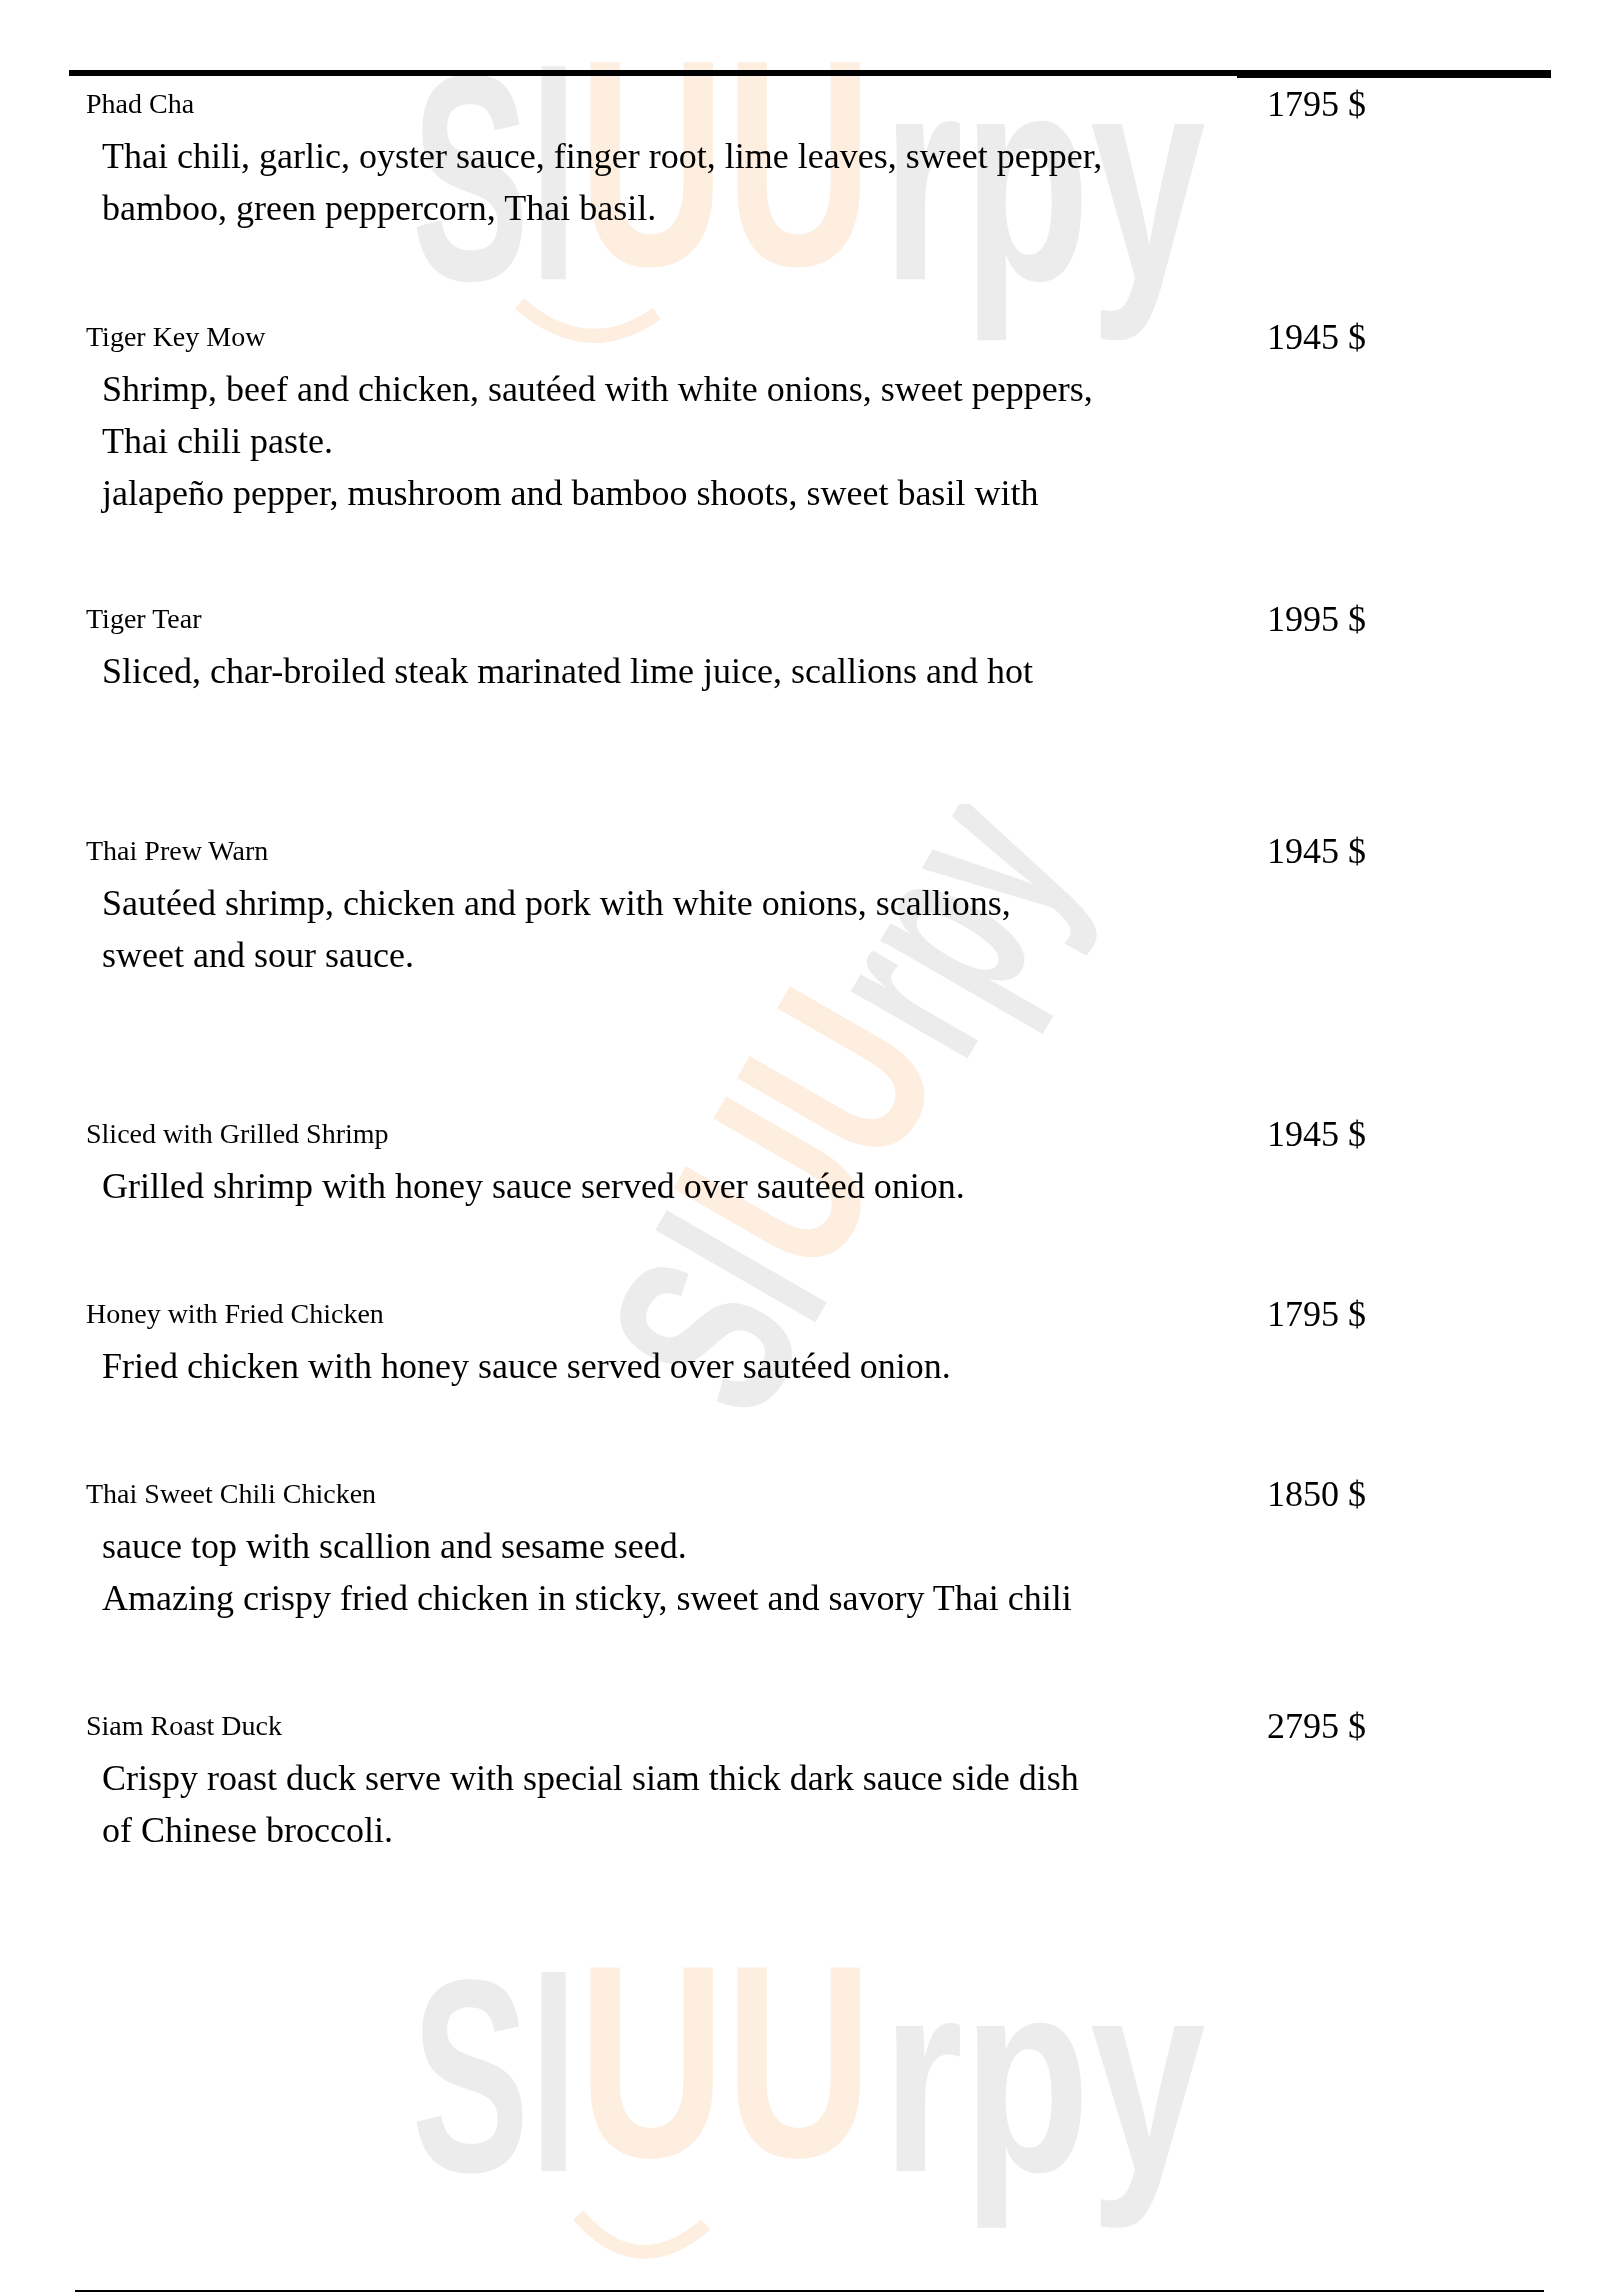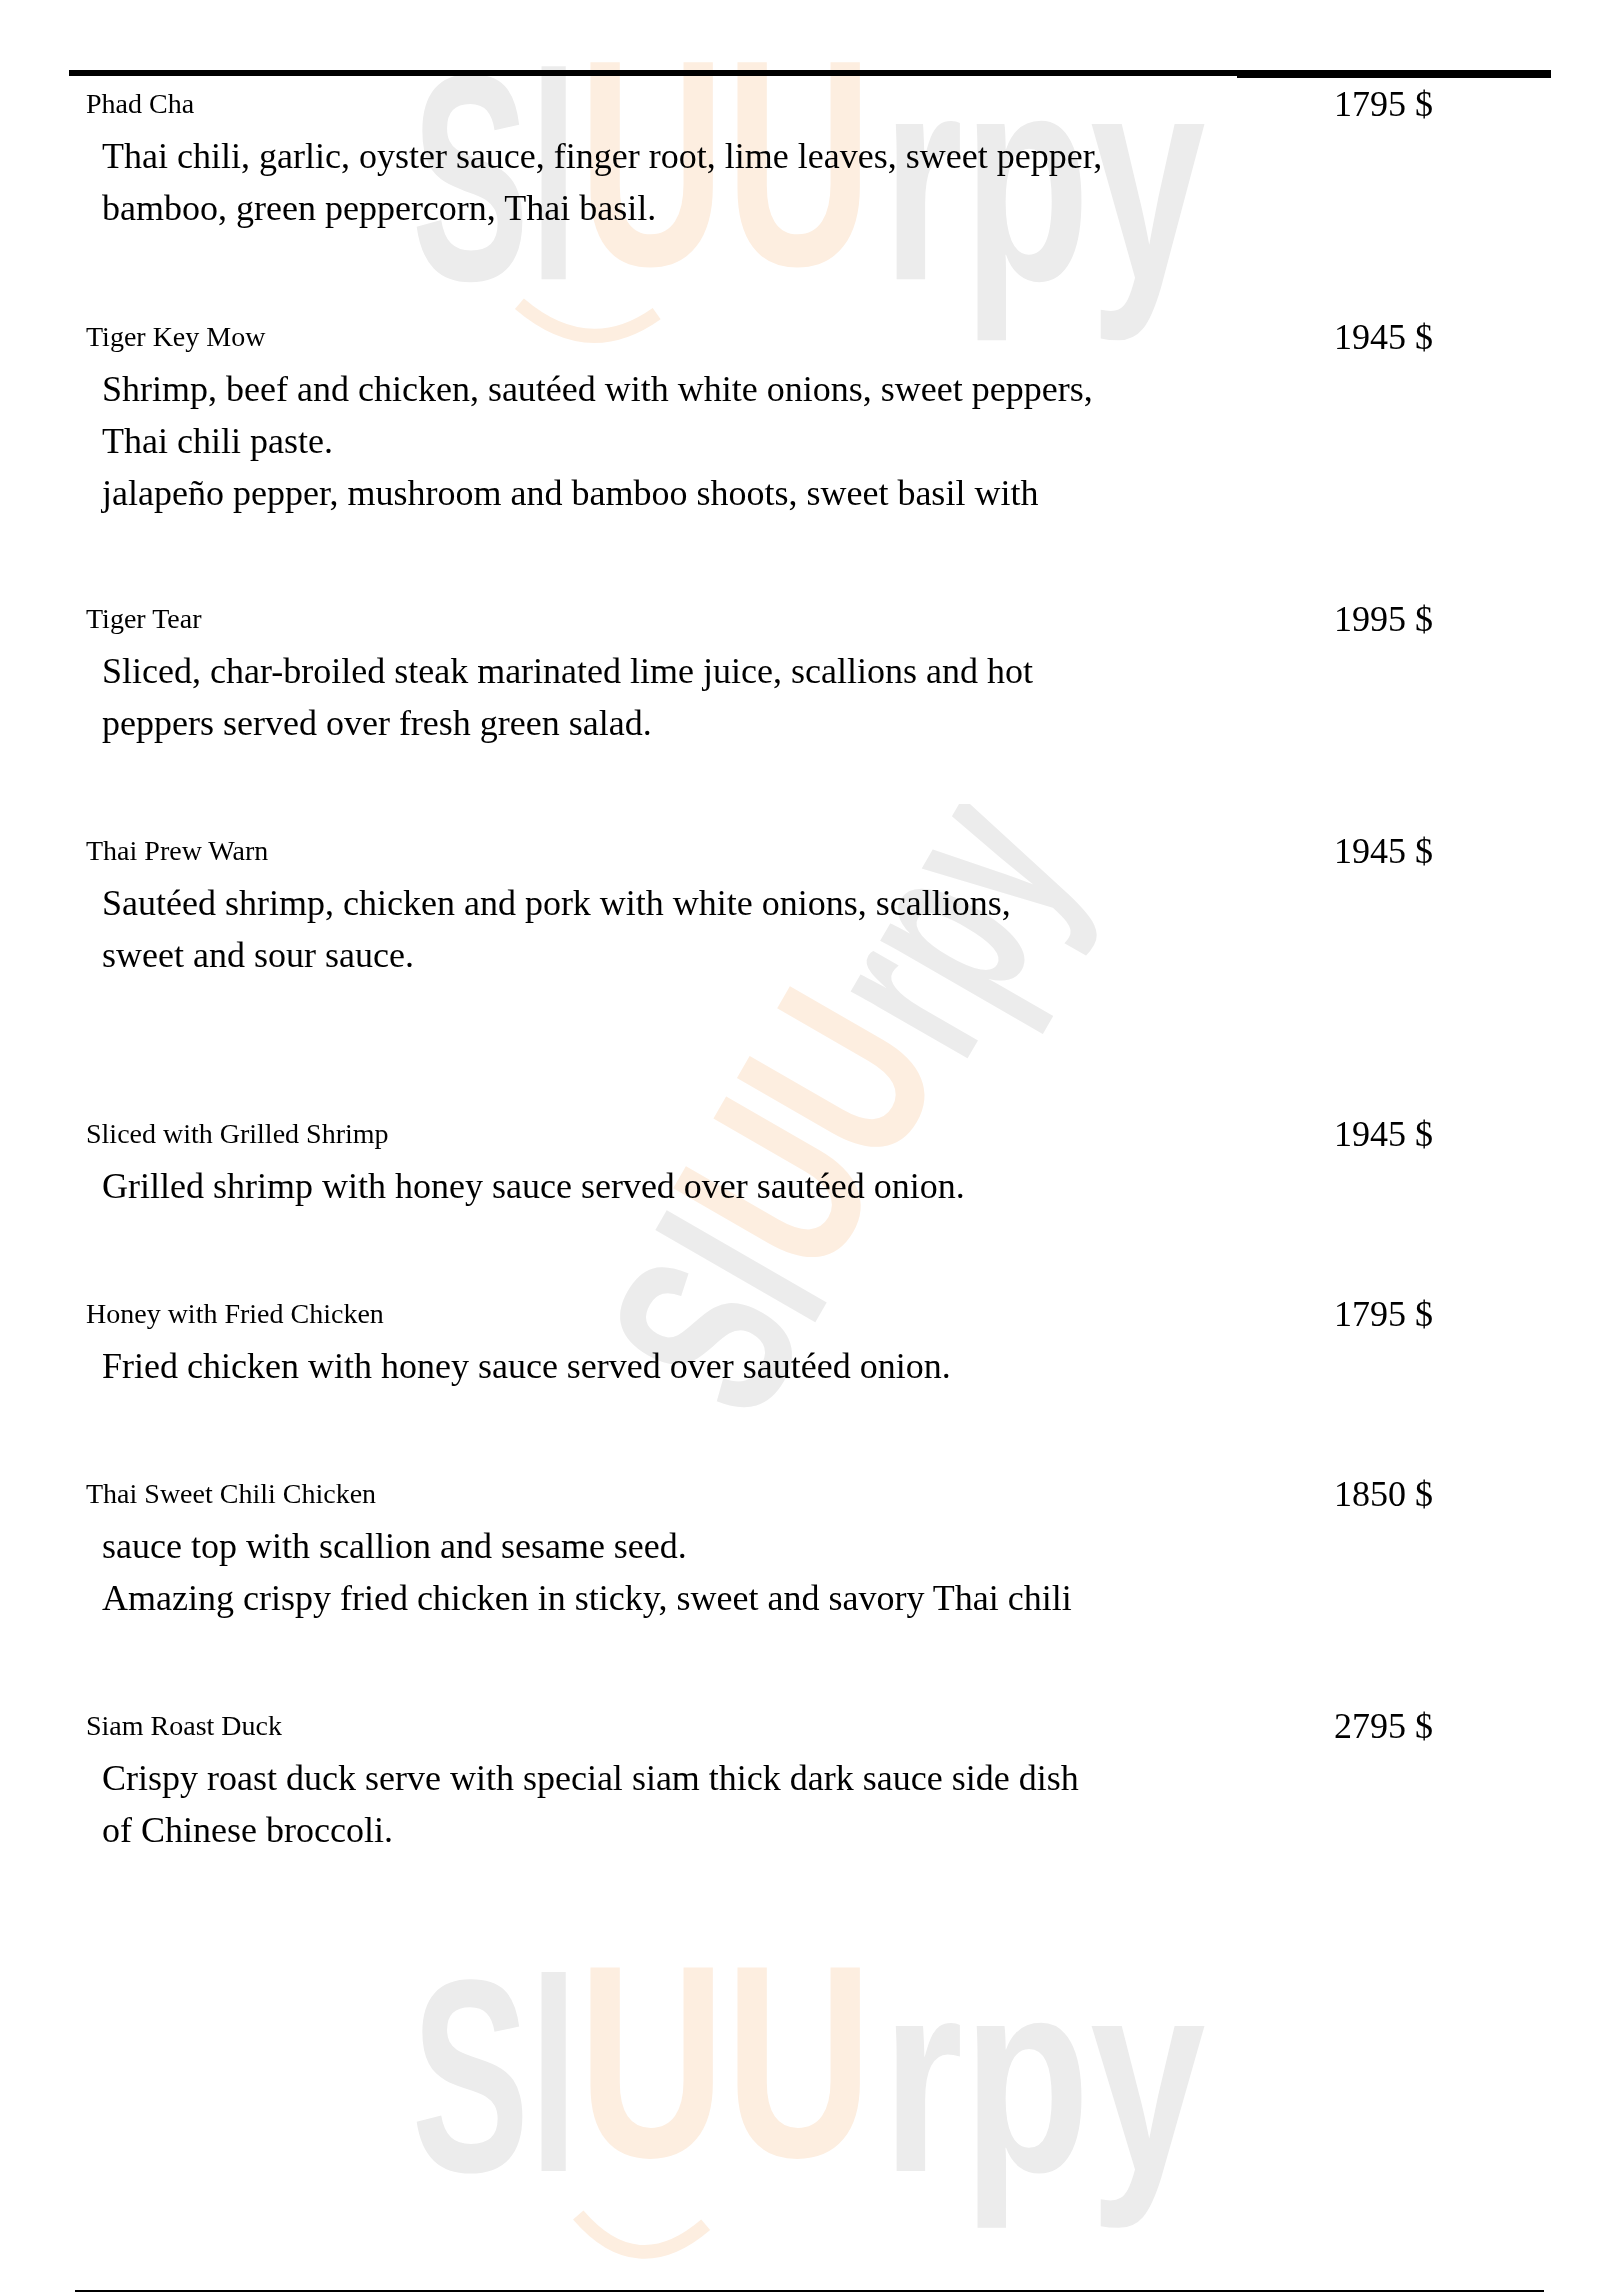--- a/index.html
+++ b/index.html
@@ -56,21 +56,21 @@
     .item-name {
       position: absolute;
       left: 0;
       top: 0;
       font-size: 28px;
       line-height: 52px;
       white-space: nowrap;
     }
     .item-price {
       position: absolute;
-      left: 1248px;
+      left: 1181px;
       top: 0;
       font-size: 36px;
       line-height: 52px;
       white-space: nowrap;
       text-align: right;
     }
     .item-desc {
       position: absolute;
       left: 16px;
       top: 52px;
@@ -135,21 +135,20 @@
     <span>Thai chili paste.</span>
     <span>jalapeño pepper, mushroom and bamboo shoots, sweet basil with</span>
   </div>
 </div>
 
 <div class="menu-item" style="top:593px;">
   <div class="item-name">Tiger Tear</div>
   <div class="item-price">1995 $</div>
   <div class="item-desc">
     <span>Sliced, char-broiled steak marinated lime juice, scallions and hot</span>
-    <span>peppers served over fresh green salad.</span>
   </div>
 </div>
 
 <div class="menu-item" style="top:825px;">
   <div class="item-name">Thai Prew Warn</div>
   <div class="item-price">1945 $</div>
   <div class="item-desc">
     <span>Sautéed shrimp, chicken and pork with white onions, scallions,</span>
     <span>sweet and sour sauce.</span>
   </div>

